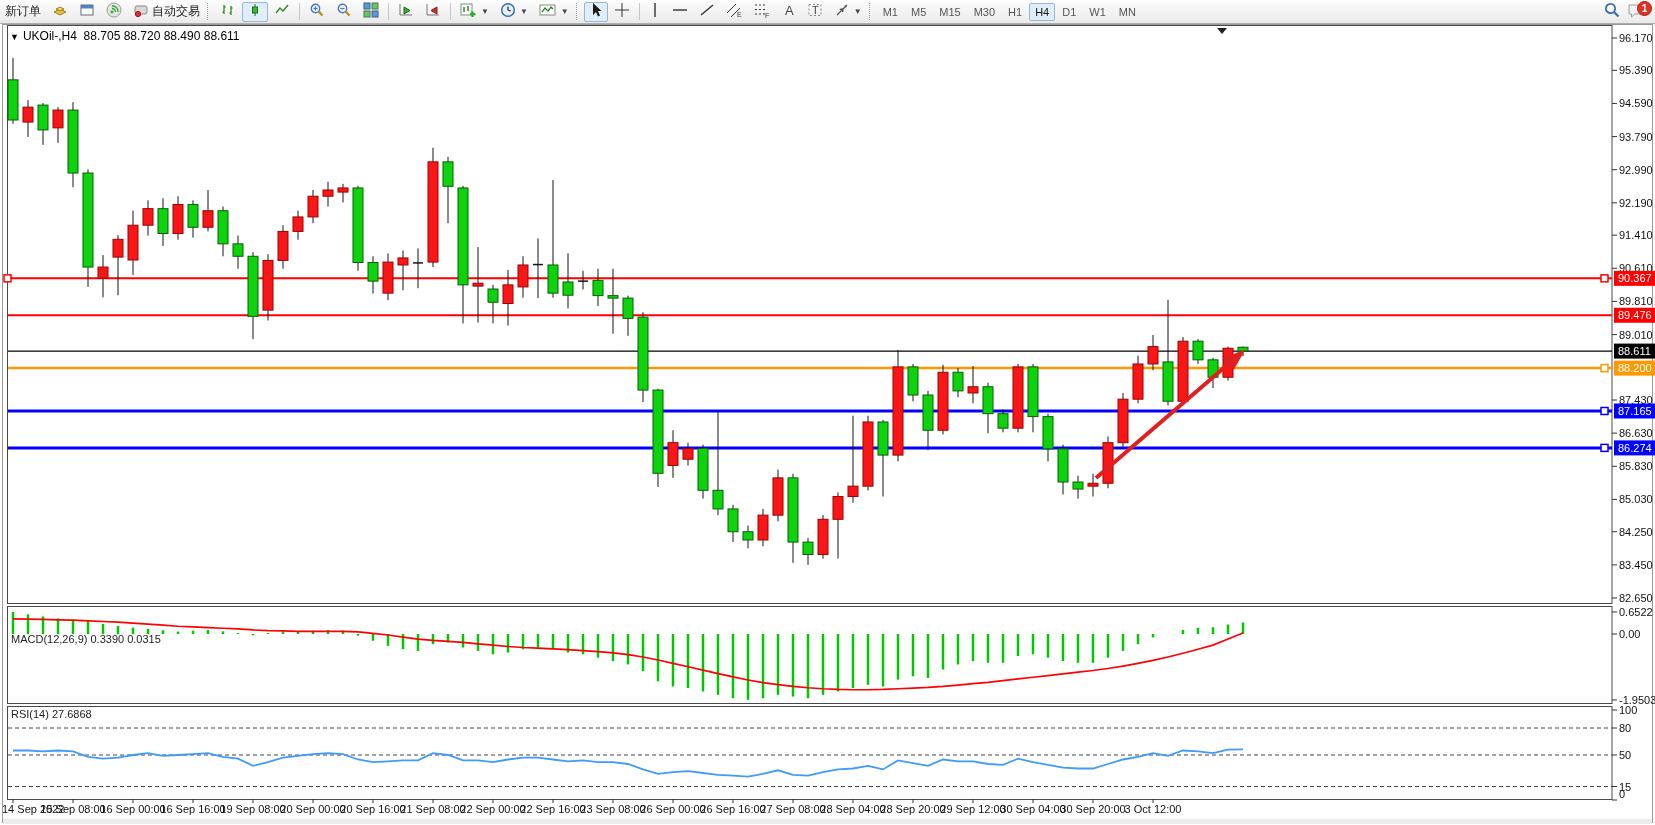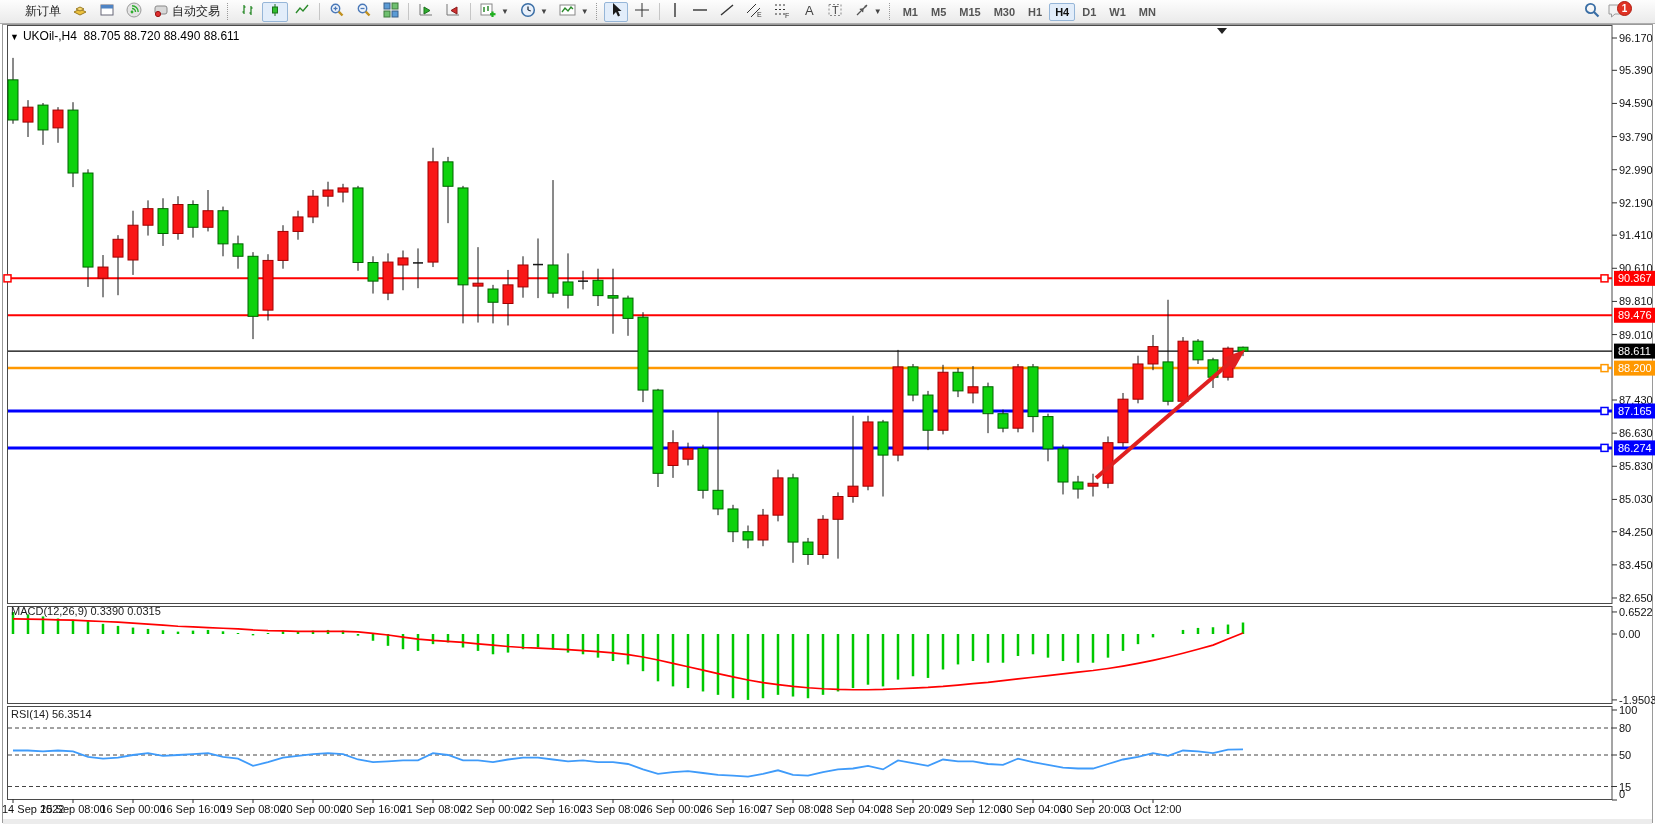--- a/index.html
+++ b/index.html
@@ -1,28 +1,28 @@
 <!DOCTYPE html>
 <html><head>
 <meta charset="utf-8">
 <style>
   html,body{margin:0;padding:0;}
   body{width:1655px;height:825px;background:#fff;overflow:hidden;position:relative;
        font-family:"Liberation Sans","DejaVu Sans",sans-serif;}
   
   .toolbar{position:absolute;top:0;left:0;width:1655px;height:24px;box-sizing:border-box;
     background:linear-gradient(#fdfdfd,#eaeaea);border-bottom:1px solid #adadad;
-    display:flex;align-items:center;padding:0 20px;gap:1px;font-size:12px;color:#222;z-index:10;}
+    display:flex;align-items:center;padding:0 0;gap:1px;font-size:12px;color:#222;z-index:10;}
   .tbtn{display:flex;align-items:center;gap:3px;padding:1px 4px;height:20px;box-sizing:border-box;
     border:1px solid transparent;border-radius:2px;white-space:nowrap;}
   .tbtn.pressed{border-color:#96b6d8;background:#e2edfa;}
   .sep{width:1px;height:17px;background:#c6c6c6;margin:0 3px;}
   .grip{width:3px;height:17px;border-left:1px dotted #9a9a9a;margin:0 3px 0 1px;}
   .caret{font-size:8px;color:#444;margin-left:1px;}
-  .tf{font-size:11px;font-weight:bold;color:#555;padding:2px 5px;border:1px solid transparent;border-radius:2px;}
+  .tf{font-size:11px;font-weight:normal;color:#555;padding:2px 5px;border:1px solid transparent;border-radius:2px;}
   .tf.active{border-color:#96b6d8;background:#e2edfa;color:#111;}
   .right-tools{margin-left:auto;display:flex;align-items:center;gap:6px;padding-right:6px;}
   .bubble-wrap{position:relative;width:22px;height:20px;}
   .badge{position:absolute;top:-1px;right:-3px;min-width:13px;height:13px;border-radius:8px;
     background:#e03224;color:#fff;font-size:10px;font-weight:bold;text-align:center;line-height:13px;
     border:1px solid #b01c10;}
   
   #chart-svg{position:absolute;left:0;top:0;z-index:1;}
   .chart-title{position:absolute;left:10px;top:29px;z-index:3;font-size:12px;font-weight:normal;color:#000;}
   .chart-title .tri{font-size:9px;margin-right:4px;}
@@ -609,14 +609,14 @@
     <text x="1033" y="813" font-size="11" fill="#111" text-anchor="middle">30 Sep 04:00</text>
     <line x1="1093" y1="799" x2="1093" y2="803" stroke="#333"></line>
     <text x="1093" y="813" font-size="11" fill="#111" text-anchor="middle">30 Sep 20:00</text>
     <line x1="1153" y1="799" x2="1153" y2="803" stroke="#333"></line>
     <text x="1153" y="813" font-size="11" fill="#111" text-anchor="middle">3 Oct 12:00</text>
   </svg>
 
 <div class="chart-title">
   <span class="tri">▼</span><span>UKOil-,H4</span>&nbsp;&nbsp;<span>88.705 88.720 88.490 88.611</span>
 </div>
-<div class="ind-label" style="top:605px">MACD(12,26,9) 0.3390 0.0315</div>
-<div class="ind-label" style="top:708px">RSI(14) 56.3514</div>
+<div class="ind-label" style="top:633px">MACD(12,26,9) 0.3390 0.0315</div>
+<div class="ind-label" style="top:708px">RSI(14) 27.6868</div>
 
 </body></html>

